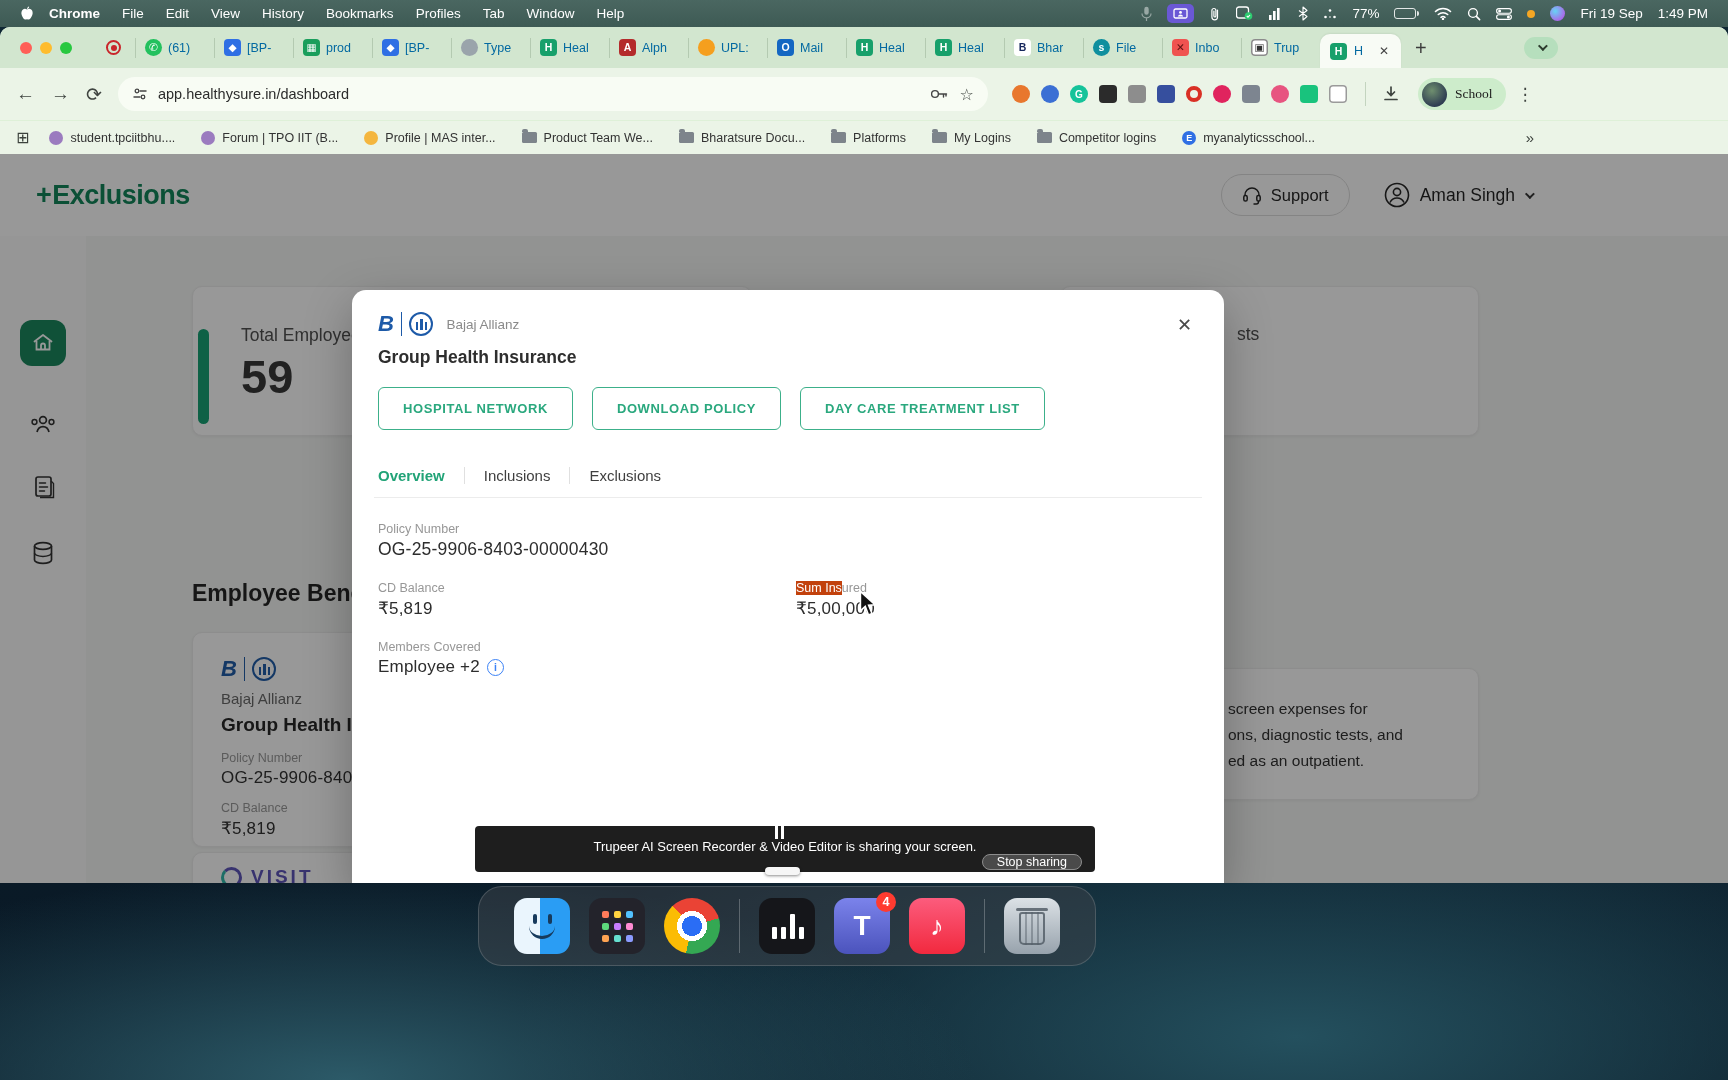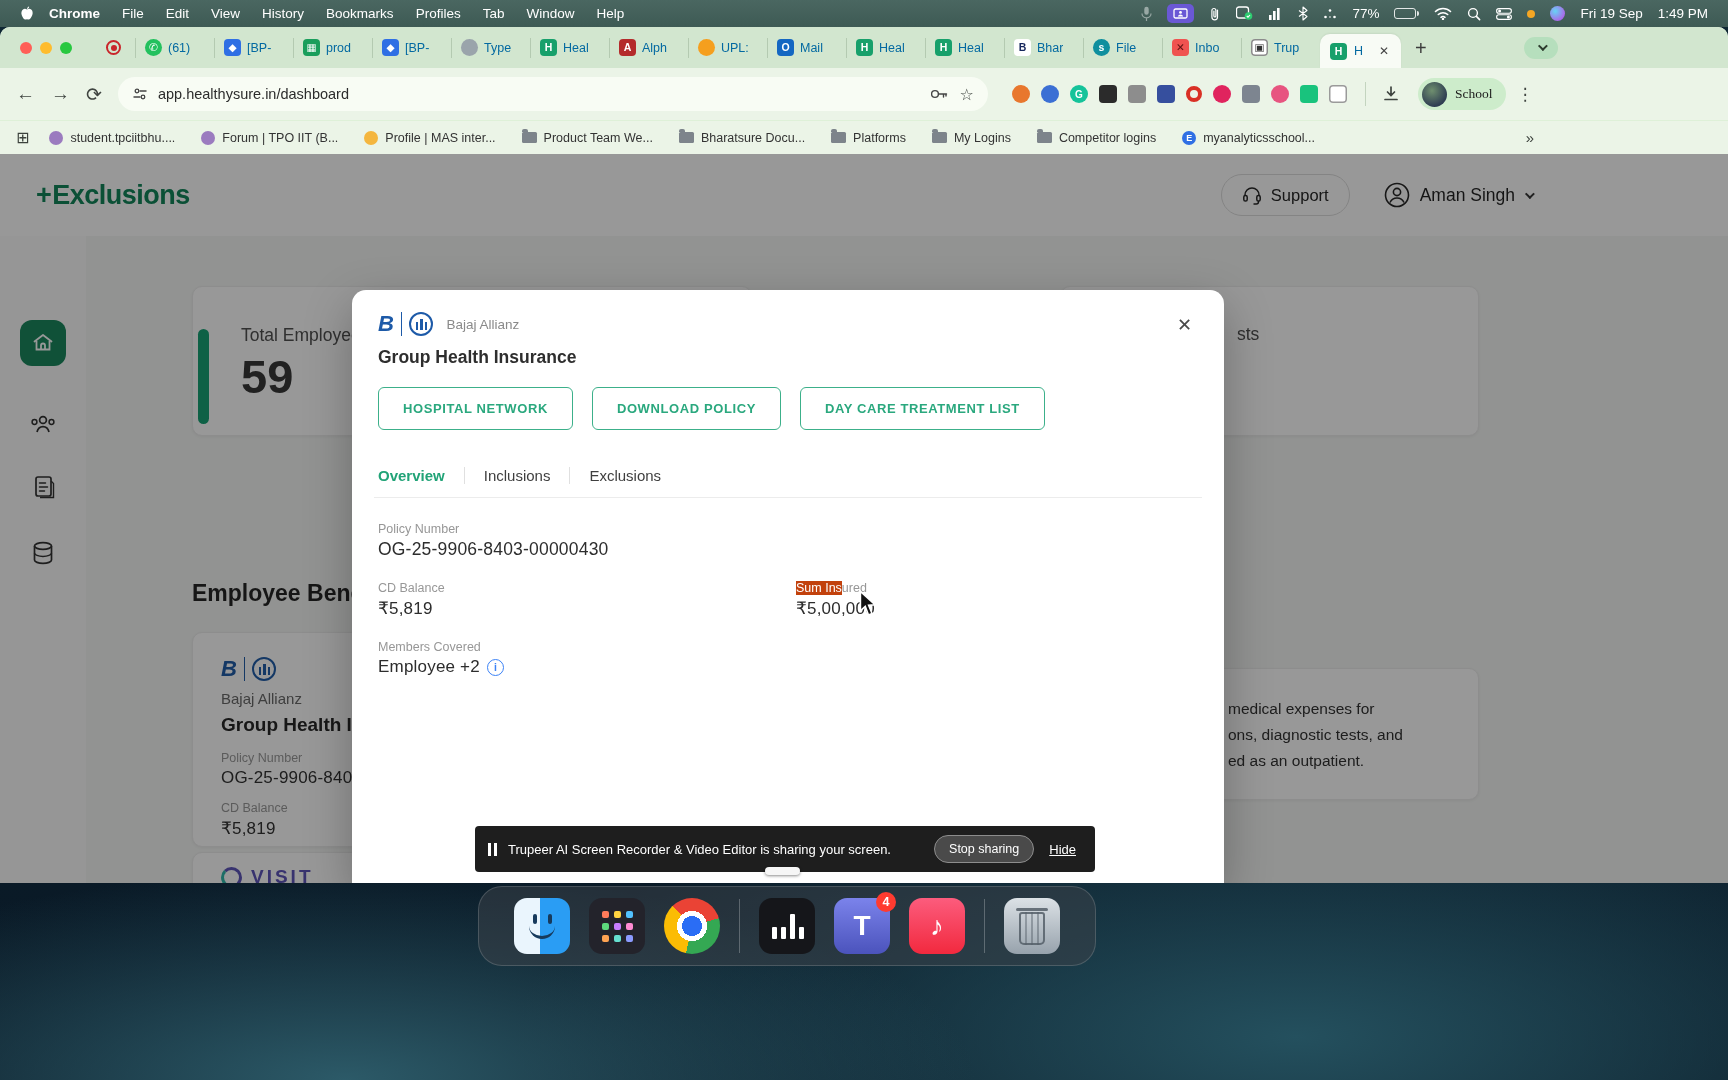--- a/index.html
+++ b/index.html
@@ -135,21 +135,21 @@
   .mtab:last-of-type{border-right:none;}
   .m-divider{height:1px;background:#ececec;margin:13px -4px 0 -4px;}
   .m-plabel{margin-top:24px;}
   .m-pvalue{font-size:17.5px;}
   .m-grid{display:grid;grid-template-columns:418px 1fr;margin-top:21px;}
   .sel{background:#c2410c;color:#fff;}
   .m-members{margin-top:21px;}
   .mem-row{display:flex;align-items:center;gap:7px;margin-top:3px;}
   .info-ico{width:17px;height:17px;border:1.6px solid #3b82f6;border-radius:50%;color:#3b82f6;font-size:10.5px;display:flex;align-items:center;justify-content:center;font-weight:700;}
   
-  .sharebar{position:absolute;left:475px;top:672px;width:620px;height:46px;background:#1e1e1e;border-radius:4px;z-index:8;display:flex;align-items:center;padding:0 13px;color:#fff;}
+  .sharebar{position:absolute;left:475px;top:672px;width:620px;height:46px;background:#1e1e1e;border-radius:4px;z-index:8;display:flex;align-items:center;padding:0 13px;color:#fff;flex-direction:column;}
   .pausebars{display:flex;gap:3px;margin-right:11px;}
   .pausebars i{width:3px;height:13px;background:#fff;display:block;}
   .share-msg{font-size:13px;}
   .stop-btn{margin-left:auto;height:28px;border-radius:14px;background:#4a4a4a;border:1px solid #8d8d8d;color:#fff;
     font-family:"Liberation Sans","DejaVu Sans",sans-serif;font-size:12.5px;padding:0 14px;}
   .hide-link{font-size:13px;color:#fff;text-decoration:underline;margin:0 6px 0 15px;}
   .grab-handle{position:absolute;left:765px;top:713px;width:35px;height:8px;background:#f6f6f6;border-radius:4px;z-index:9;box-shadow:0 1px 3px rgba(0,0,0,.45);}
   .cursor{position:absolute;left:858px;top:436px;z-index:10;}
   
   .dock{position:absolute;left:478px;top:886px;width:618px;height:80px;border-radius:24px;
@@ -663,21 +663,21 @@
 
       <div class="card card-visit">
         <div class="visit-row">
           <span class="visit-ico"></span>
           <span class="visit-word">VISIT</span>
         </div>
       </div>
 
       <div class="card card-desc"></div>
       <div>
-        <div class="desc-frag">medical expenses for</div>
+        <div class="desc-frag">screen expenses for</div>
           <div class="desc-frag">ons, diagnostic tests, and</div>
           <div class="desc-frag">ed as an outpatient.</div>
       </div>
 
       <div class="overlay"></div>
 
       <div class="modal">
         <span class="modal-close">✕</span>
         <div class="logo-row">
           <span class="bj-b">B</span>

